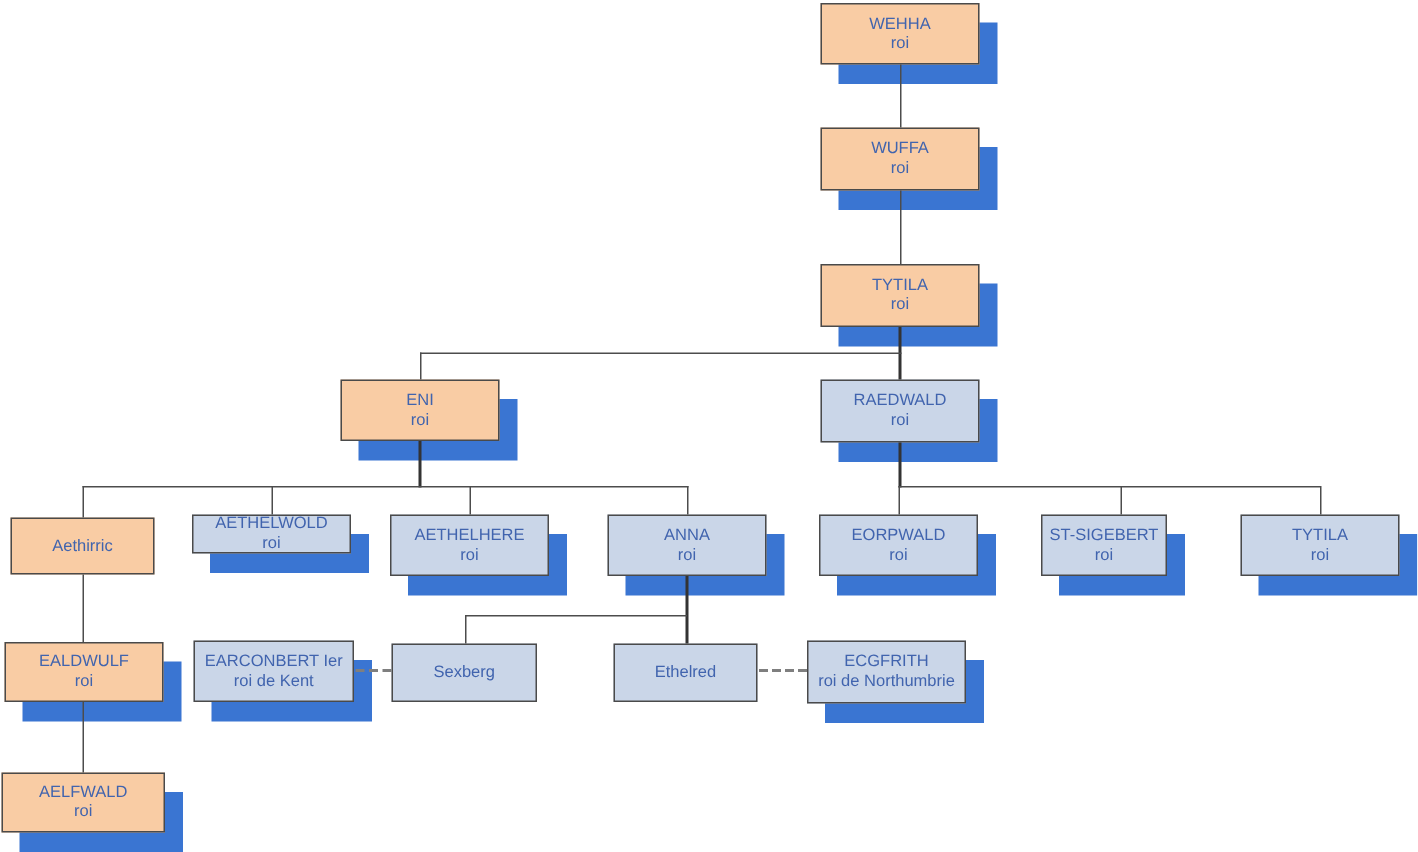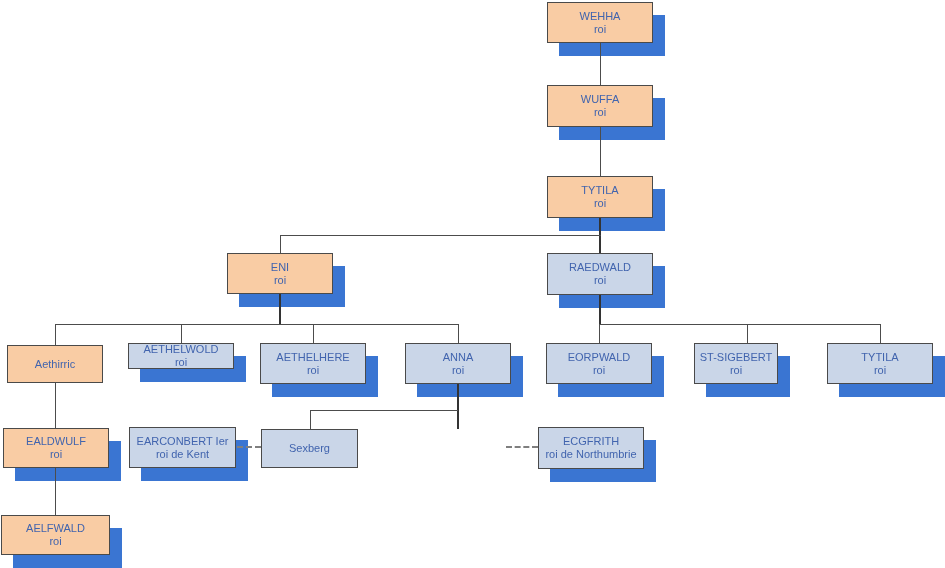--- a/index.html
+++ b/index.html
@@ -130,20 +130,23 @@
 
   <div class="node blue shadowed" style="left:129px;top:427px;width:107px;height:41px">
     <div>EARCONBERT Ier</div>
     <div>roi de Kent</div>
   </div>
 
   <div class="node blue" style="left:261px;top:429px;width:97px;height:39px">
     <div>Sexberg</div>
   </div>
 
+  <div class="node blue" style="left:409px;top:429px;width:96px;height:39px">
+    <div>Ethelred</div>
+  </div>
 
   <div class="node blue shadowed" style="left:538px;top:427px;width:106px;height:42px">
     <div>ECGFRITH</div>
     <div>roi de Northumbrie</div>
   </div>
 
   <div class="node orange shadowed" style="left:1px;top:515px;width:109px;height:40px">
     <div>AELFWALD</div>
     <div>roi</div>
   </div>

